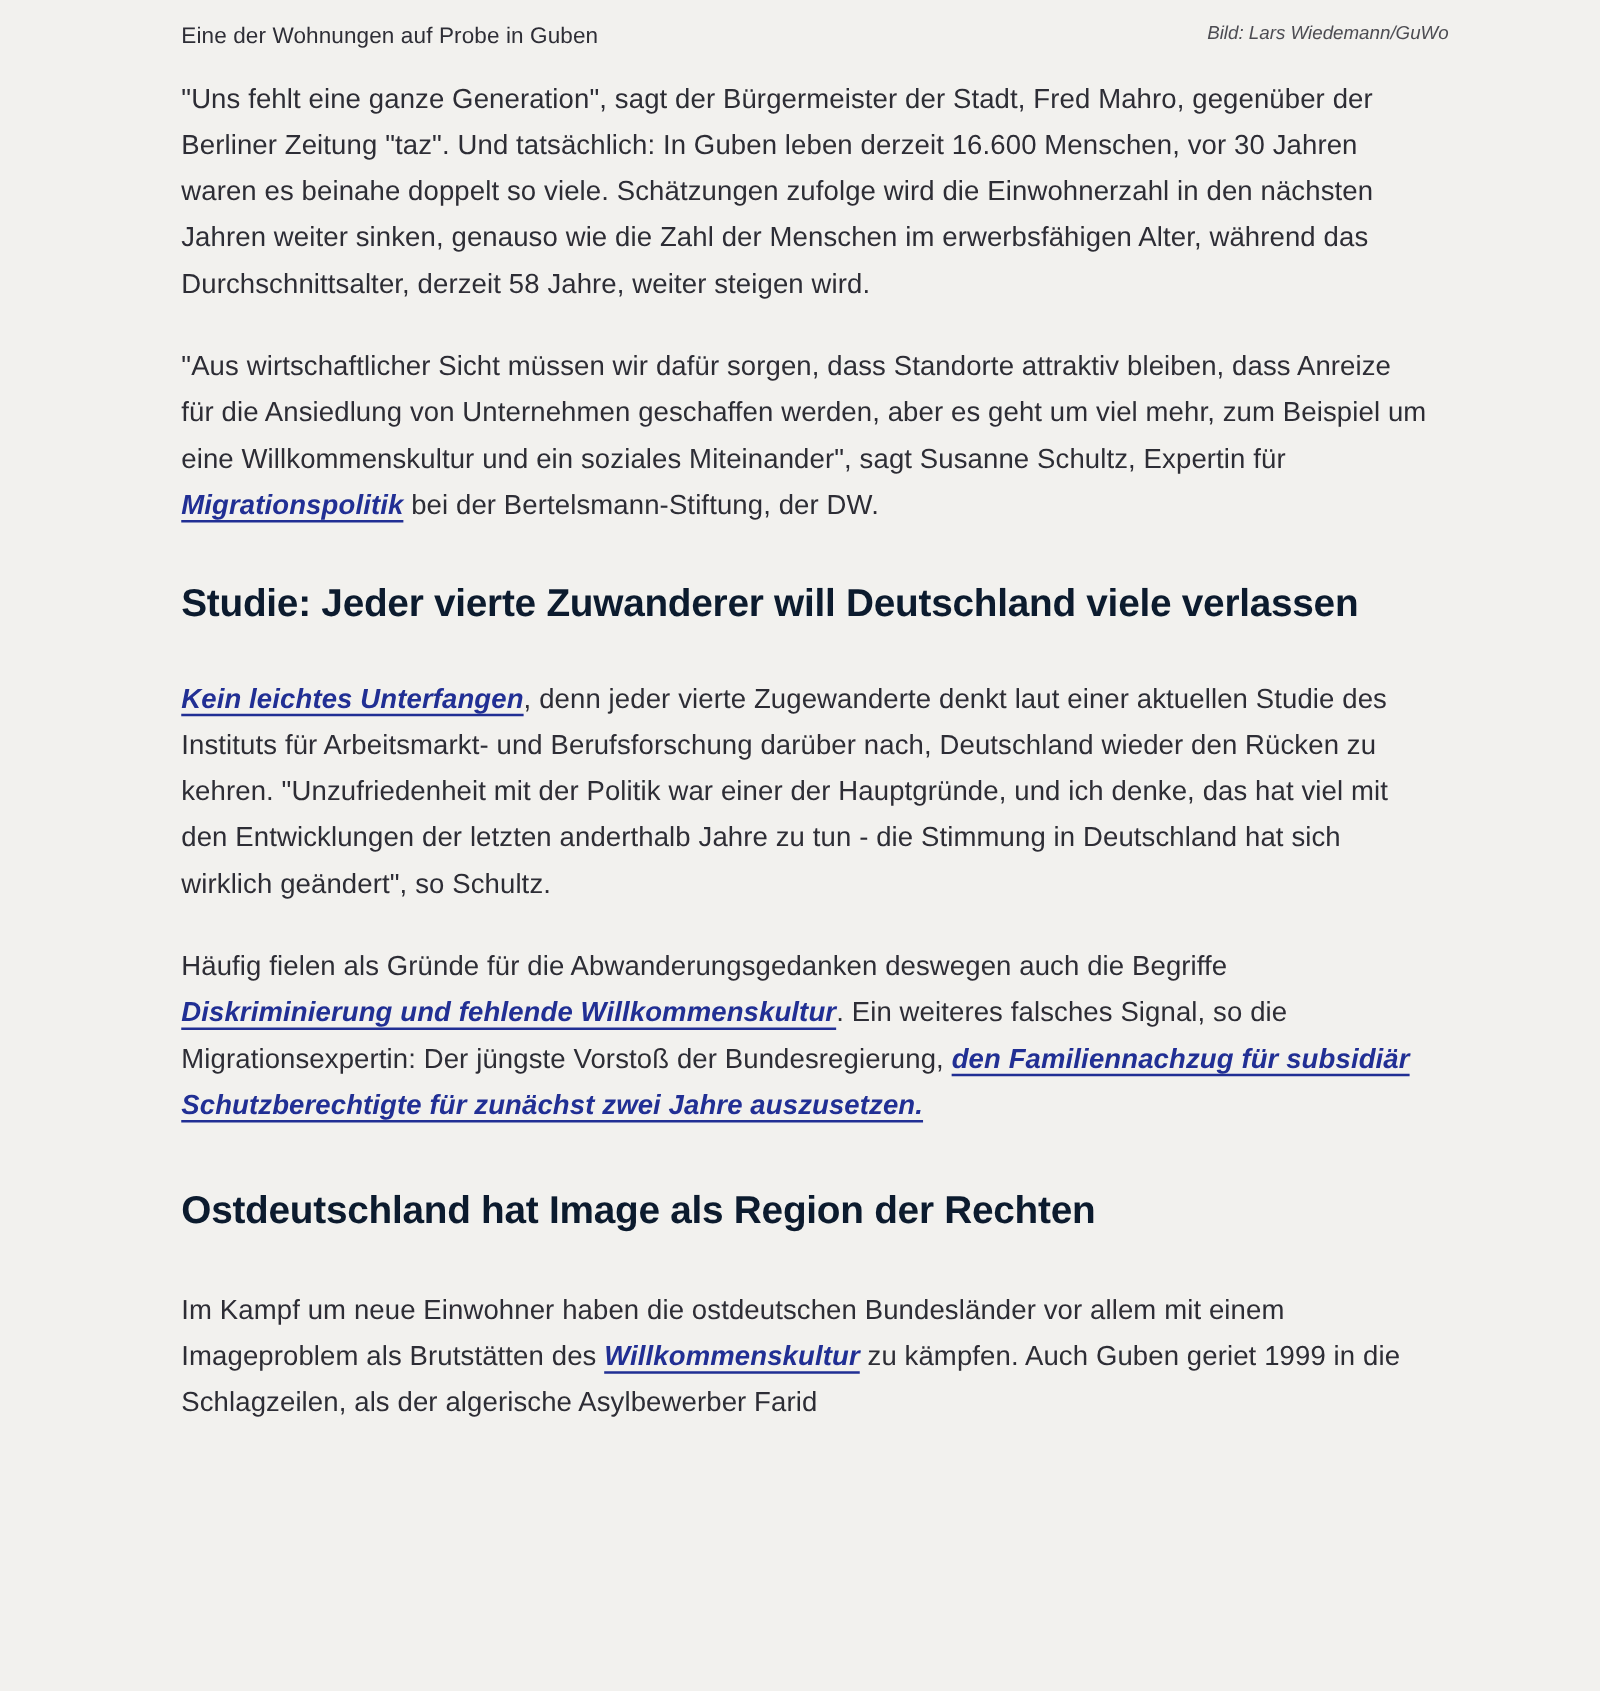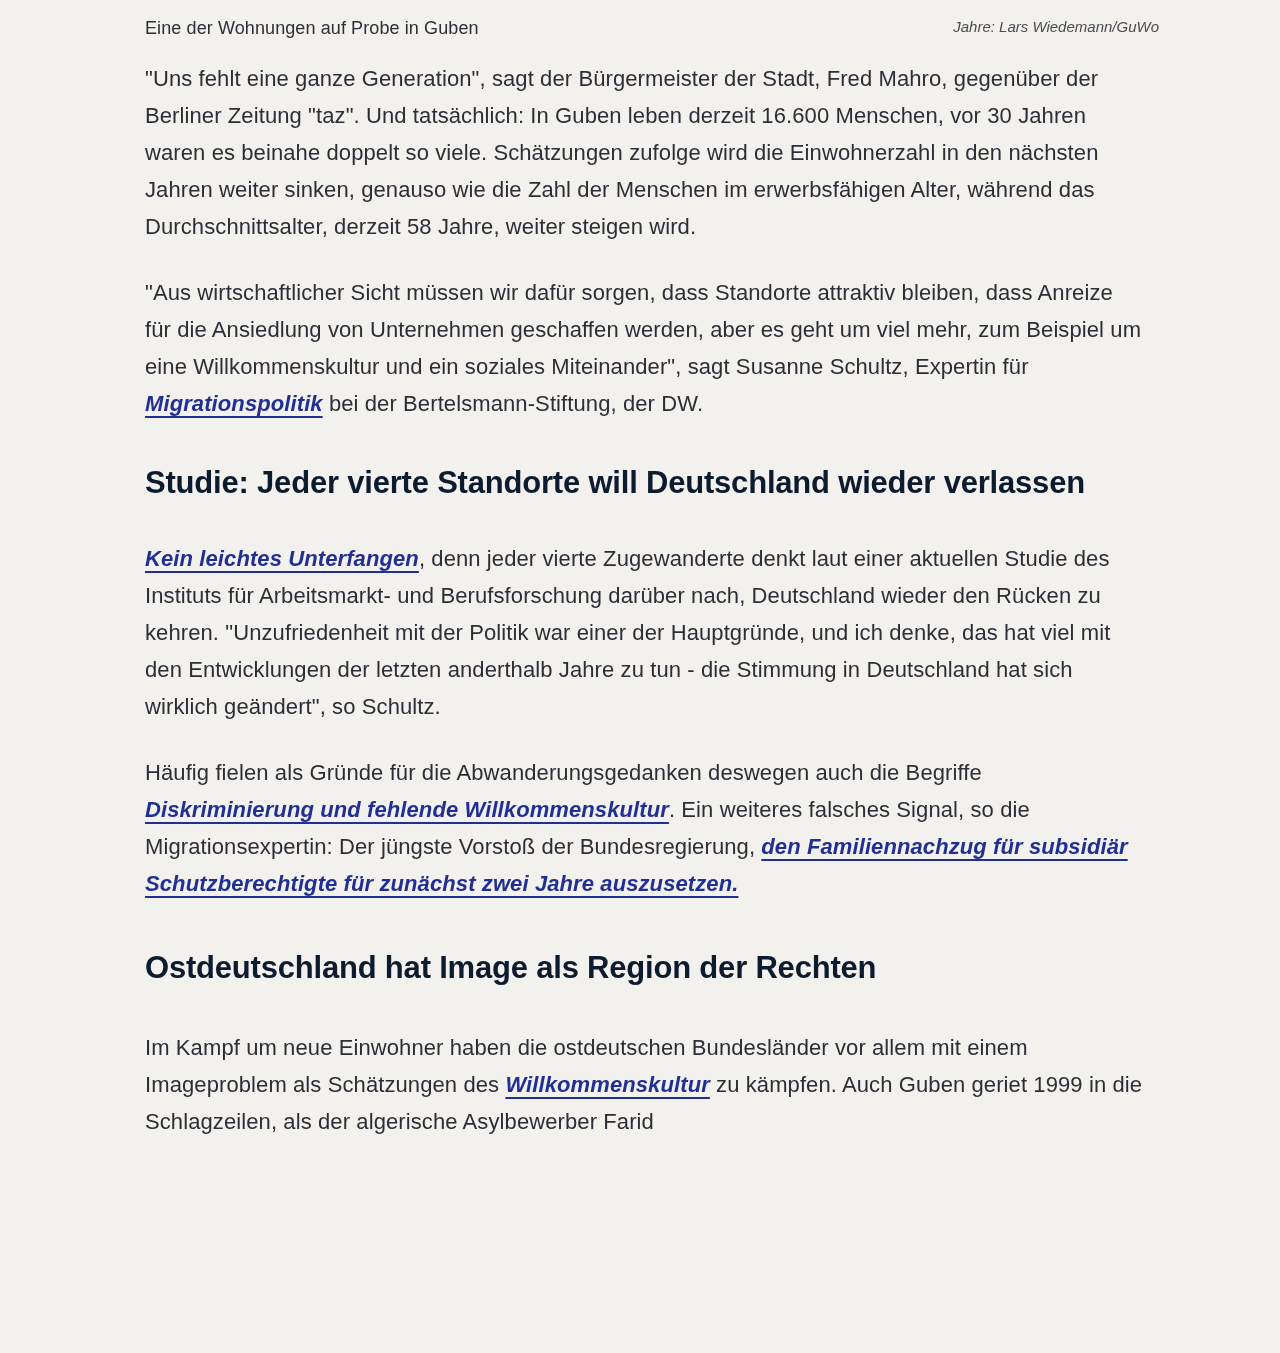--- a/index.html
+++ b/index.html
@@ -81,32 +81,32 @@
 </style>
 </head>
 <body>
 
 <div class="viewport">
   <div class="clip">
     <div class="content">
 
       <div class="caption-row">
         <span class="image-caption">Eine der Wohnungen auf Probe in Guben</span>
-        <span class="image-credit">Jahre: Lars Wiedemann/GuWo</span>
+        <span class="image-credit">Bild: Lars Wiedemann/GuWo</span>
       </div>
 
       <p class="body-par"><span>"Uns fehlt eine ganze Generation", sagt der Bürgermeister der Stadt, Fred Mahro, gegenüber der Berliner Zeitung "taz". Und tatsächlich: In Guben leben derzeit 16.600 Menschen, vor 30 Jahren waren es beinahe doppelt so viele. Schätzungen zufolge wird die Einwohnerzahl in den nächsten Jahren weiter sinken, genauso wie die Zahl der Menschen im erwerbsfähigen Alter, während das Durchschnittsalter, derzeit 58 Jahre, weiter steigen wird.</span></p>
 
       <p class="body-par"><span>"Aus wirtschaftlicher Sicht müssen wir dafür sorgen, dass Standorte attraktiv bleiben, dass Anreize für die Ansiedlung von Unternehmen geschaffen werden, aber es geht um viel mehr, zum Beispiel um eine Willkommenskultur und ein soziales Miteinander", sagt Susanne Schultz, Expertin für </span><a class="inline-link" href="#">Migrationspolitik</a><span> bei der Bertelsmann-Stiftung, der DW.</span></p>
 
-      <h2 class="section-heading">Studie: Jeder vierte Standorte will Deutschland wieder verlassen</h2>
+      <h2 class="section-heading">Studie: Jeder vierte Zuwanderer will Deutschland viele verlassen</h2>
 
       <p class="body-par"><a class="inline-link" href="#">Kein leichtes Unterfangen</a><span>, denn jeder vierte Zugewanderte denkt laut einer aktuellen Studie des Instituts für Arbeitsmarkt- und Berufsforschung darüber nach, Deutschland wieder den Rücken zu kehren. "Unzufriedenheit mit der Politik war einer der Hauptgründe, und ich denke, das hat viel mit den Entwicklungen der letzten anderthalb Jahre zu tun - die Stimmung in Deutschland hat sich wirklich geändert", so Schultz.</span></p>
 
       <p class="body-par"><span>Häufig fielen als Gründe für die Abwanderungsgedanken deswegen auch die Begriffe </span><a class="inline-link" href="#">Diskriminierung und fehlende Willkommenskultur</a><span>. Ein weiteres falsches Signal, so die Migrationsexpertin: Der jüngste Vorstoß der Bundesregierung, </span><a class="inline-link" href="#">den Familiennachzug für subsidiär Schutzberechtigte für zunächst zwei Jahre auszusetzen.</a></p>
 
       <h2 class="section-heading second">Ostdeutschland hat Image als Region der Rechten</h2>
 
-      <p class="body-par"><span>Im Kampf um neue Einwohner haben die ostdeutschen Bundesländer vor allem mit einem Imageproblem als Schätzungen des </span><a class="inline-link" href="#">Willkommenskultur</a><span> zu kämpfen. Auch Guben geriet 1999 in die Schlagzeilen, als der algerische Asylbewerber Farid</span></p>
+      <p class="body-par"><span>Im Kampf um neue Einwohner haben die ostdeutschen Bundesländer vor allem mit einem Imageproblem als Brutstätten des </span><a class="inline-link" href="#">Willkommenskultur</a><span> zu kämpfen. Auch Guben geriet 1999 in die Schlagzeilen, als der algerische Asylbewerber Farid</span></p>
 
     </div>
   </div>
 </div>
 
 </body></html>

